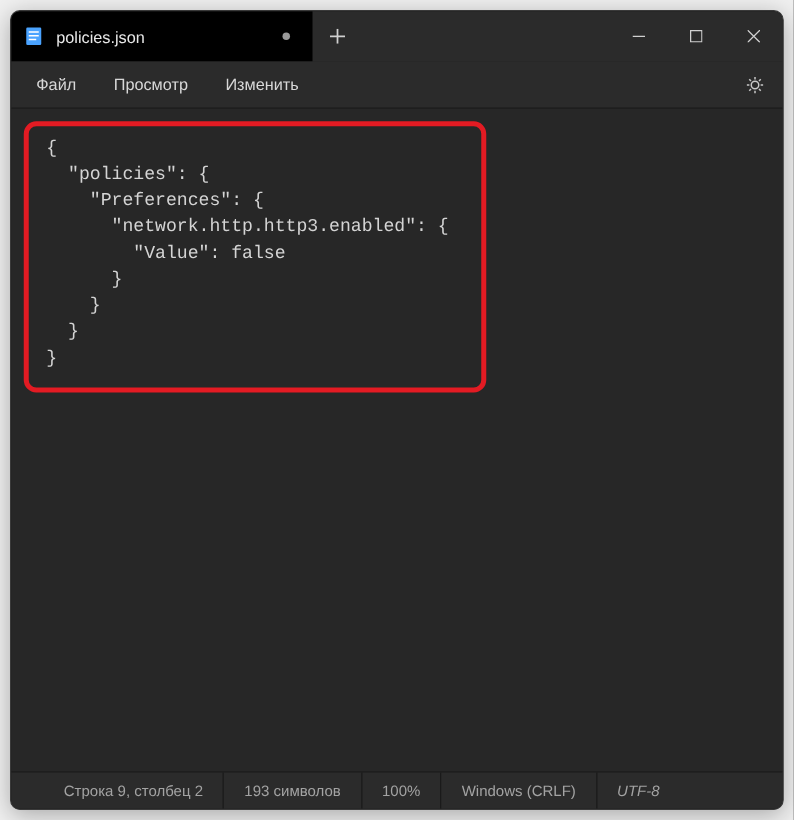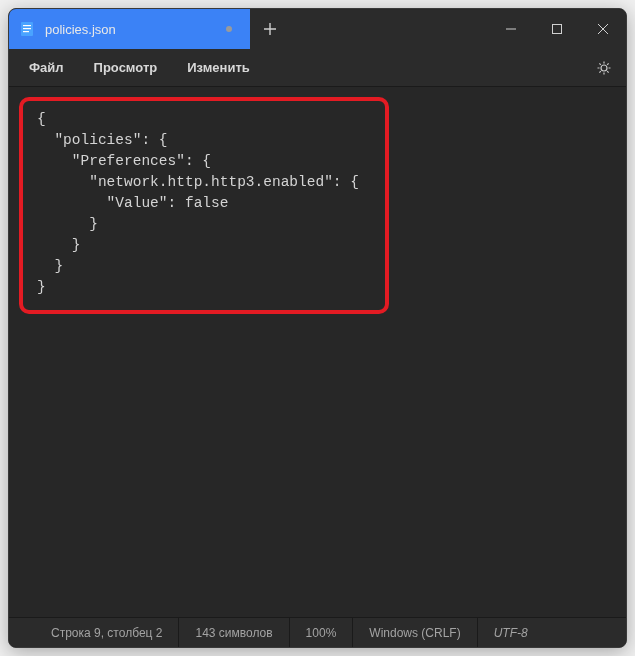--- a/index.html
+++ b/index.html
@@ -26,21 +26,21 @@
   height: 40px;
   background: #2b2b2b;
   display: flex;
   align-items: stretch;
 }
 .tab {
   display: flex;
   align-items: center;
   gap: 10px;
   padding: 0 18px 0 10px;
-  background: #3b82f6;
+  background: #000000;
   color: #e0e0e0;
   font-size: 13px;
   position: relative;
 }
 .tab-icon {
   width: 16px;
   height: 16px;
   display: flex;
   align-items: center;
   justify-content: center;
@@ -80,21 +80,20 @@
   padding: 0 6px;
   gap: 2px;
   border-bottom: 1px solid #1a1a1a;
 }
 .menu-item {
   color: #d8d8d8;
   font-size: 13px;
   padding: 6px 14px;
   border-radius: 4px;
   cursor: pointer;
-  font-weight: bold;
 }
 .menubar-spacer { flex: 1; }
 .settings-btn {
   width: 32px;
   height: 32px;
   display: flex;
   align-items: center;
   justify-content: center;
   color: #c8c8c8;
   cursor: pointer;
@@ -203,19 +202,19 @@
         "Value": false
       }
     }
   }
 }</pre>
     </div>
   </div>
 
   <div class="statusbar">
     <div class="status-cell">Строка 9, столбец 2</div>
-    <div class="status-cell">143 символов</div>
+    <div class="status-cell">193 символов</div>
     <div class="status-cell">100%</div>
     <div class="status-cell">Windows (CRLF)</div>
     <div class="status-cell">UTF-8</div>
   </div>
 
 </div>
 
 </body></html>

